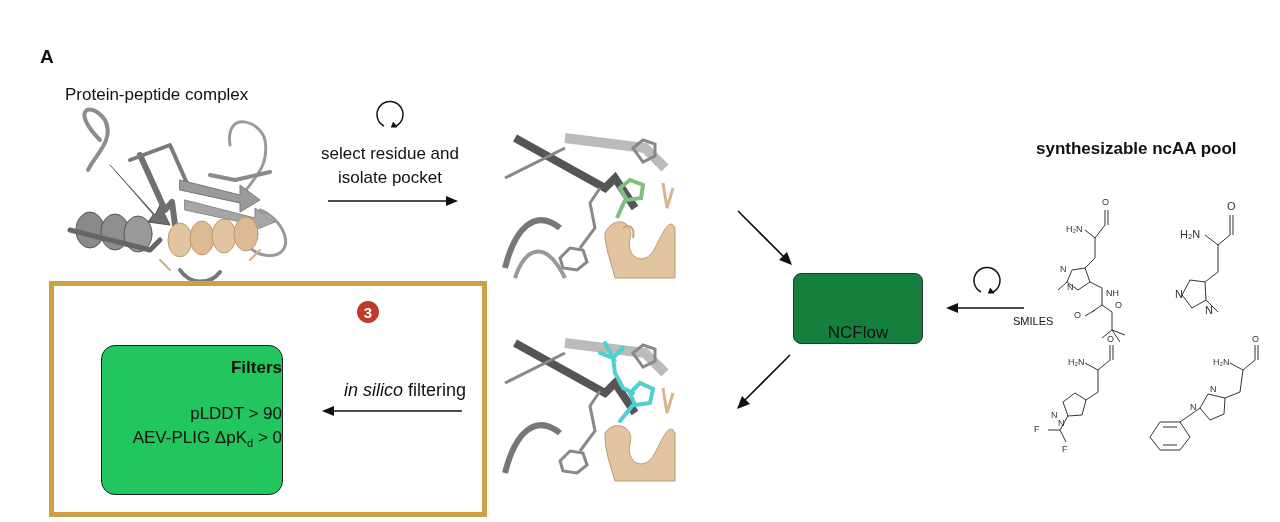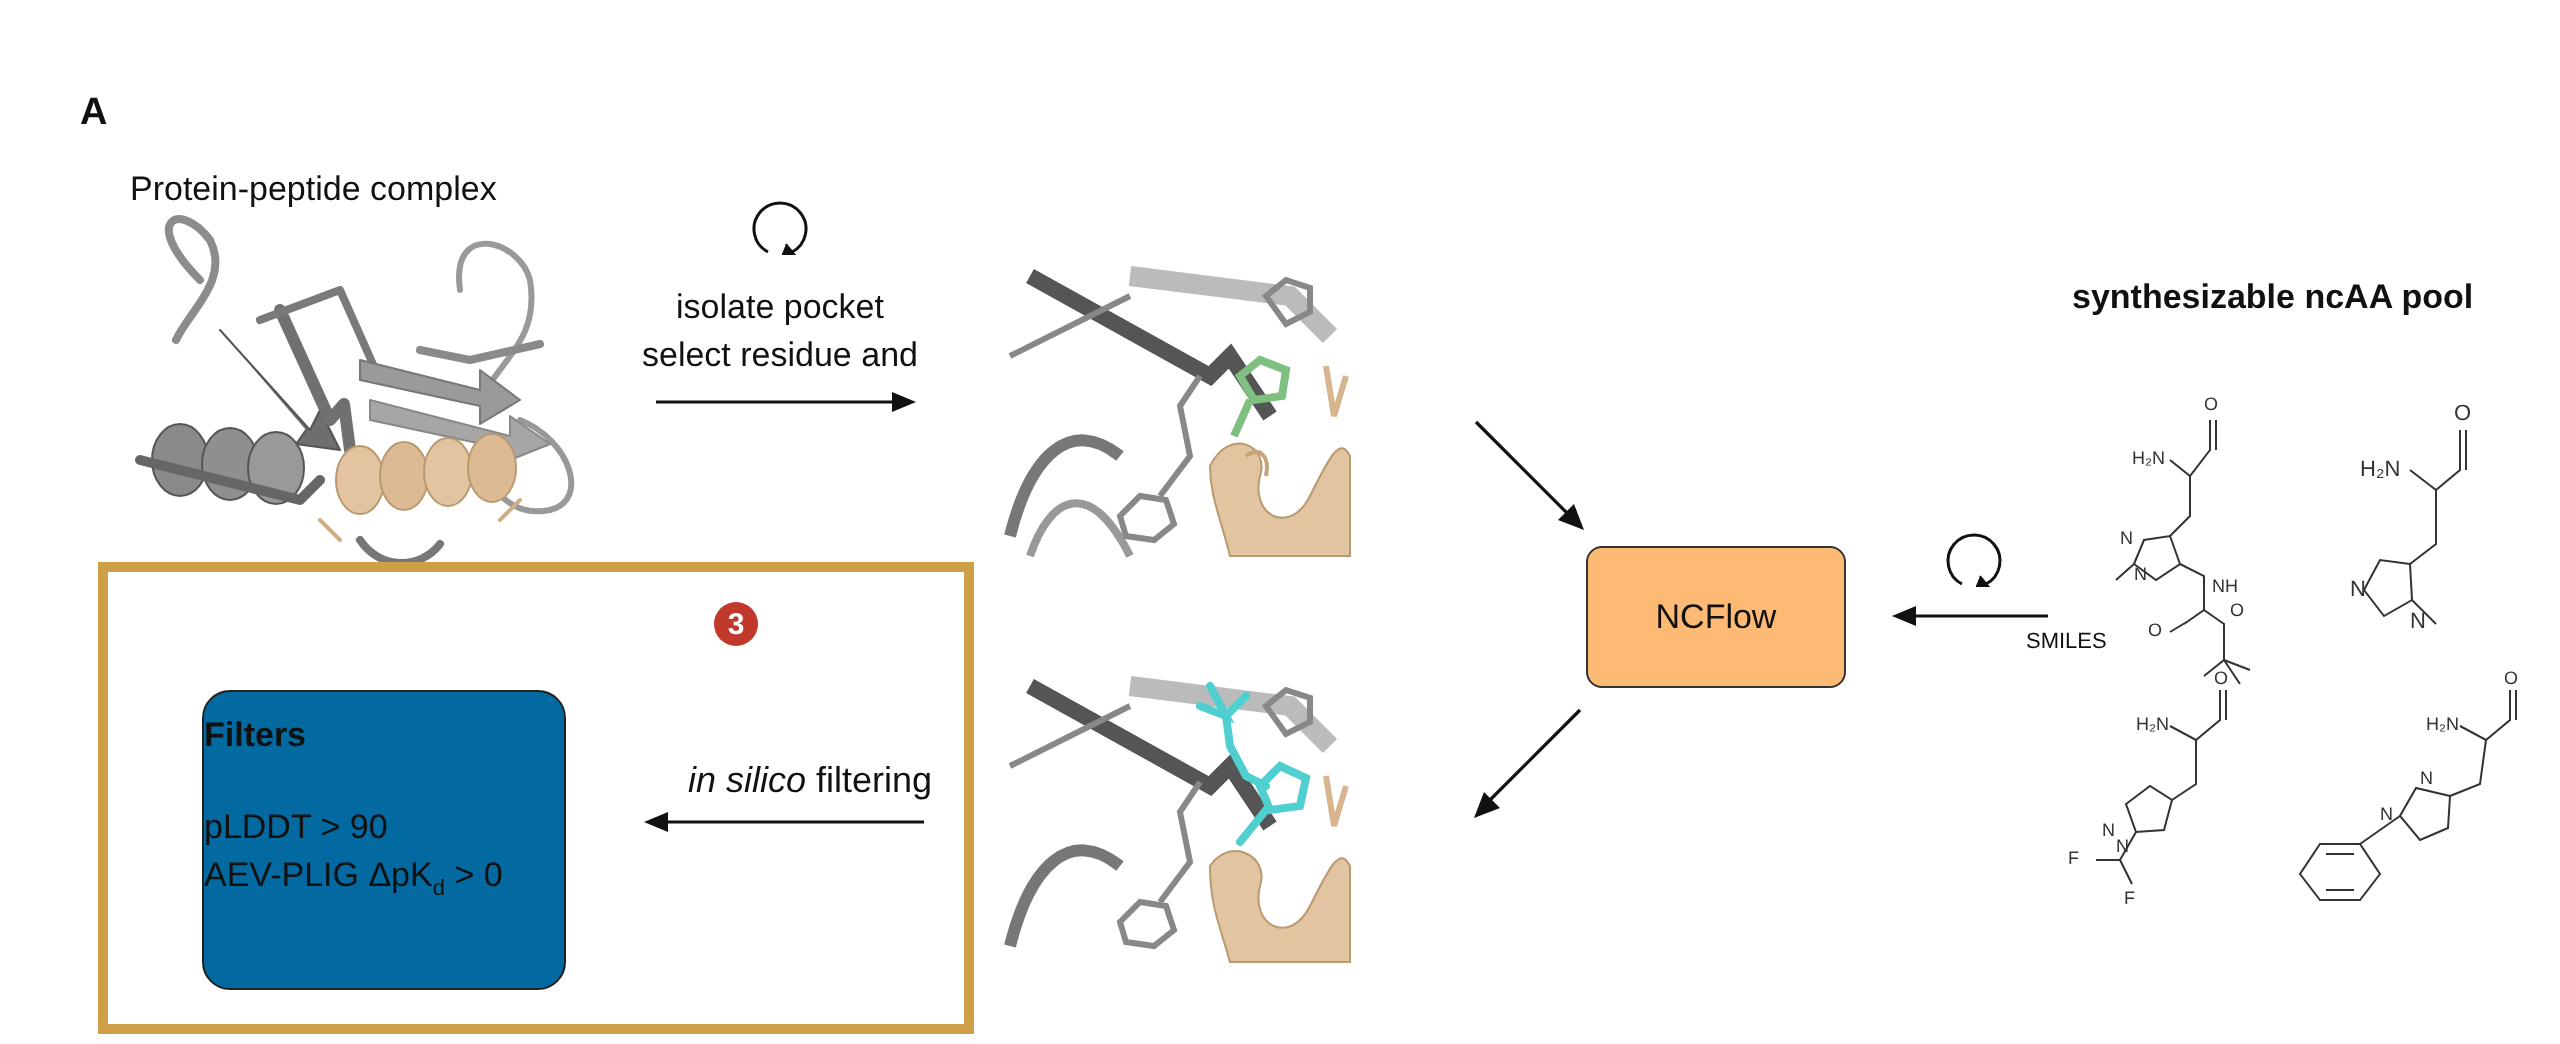--- a/index.html
+++ b/index.html
@@ -5,26 +5,26 @@
   html, body { margin:0; padding:0; background:#ffffff; }
   body { width:1280px; height:522px; position:relative; overflow:hidden;
          font-family:"Liberation Sans", "DejaVu Sans", sans-serif; color:#111; }
   .abs { position:absolute; }
   .panel-letter { left:40px; top:46px; font-weight:bold; font-size:19px; }
   .section-title { font-size:17px; color:#111; white-space:nowrap; }
   .center-text { text-align:center; font-size:17px; line-height:24px; }
   .filter-frame { left:49px; top:281px; width:428px; height:226px;
                   border:5px solid #cf9f48; box-sizing:content-box; }
   .filters-box { left:101px; top:345px; width:180px; height:148px;
-                 background:#0369a1; border:1.5px solid #222; border-radius:14px;
-                 text-align:left; font-size:17px; line-height:24px; }
+                 background:#22c55e; border:1.5px solid #222; border-radius:14px;
+                 text-align:right; font-size:17px; line-height:24px; }
   .filters-title { font-weight:bold; margin-top:10px; margin-bottom:22px; }
   .ncflow-box { left:793px; top:273px; width:128px; height:69px;
-                background:#fdba74; border:1.5px solid #333; border-radius:8px;
-                display:flex; align-items:center; justify-content:center; font-size:17px; }
+                background:#15803d; border:1.5px solid #333; border-radius:8px;
+                display:flex; align-items:flex-end; justify-content:center; font-size:17px; }
   .badge { left:357px; top:301px; width:22px; height:22px; border-radius:50%;
            background:#c0392b; color:#fff; font-weight:bold; font-size:15px;
            display:flex; align-items:center; justify-content:center; }
   svg { position:absolute; overflow:visible; }
   .mol-label { font-family:"Liberation Sans", sans-serif; font-size:9px; fill:#333; }
 </style>
 </head>
 <body>
 
 <div class="abs panel-letter">A</div>
@@ -59,22 +59,22 @@
 
     <path d="M120 170 C130 185, 150 185, 160 172" stroke="#777" stroke-width="4"></path>
   </g>
 </svg>
 
 <svg style="left:374px;top:96px;" width="32" height="34" viewBox="0 0 32 34">
   <path d="M10 30 A13 13 0 1 1 22 30" fill="none" stroke="#111" stroke-width="1.5"></path>
   <path d="M19 26 L23 31 L17 31" fill="#111" stroke="#111" stroke-width="1"></path>
 </svg>
 <div class="abs center-text" style="left:305px;top:142px;width:170px;">
+  <div>select residue and</div>
   <div>isolate pocket</div>
-  <div>select residue and</div>
 </div>
 <svg style="left:328px;top:194px;" width="132" height="14" viewBox="0 0 132 14">
   <line x1="0" y1="7" x2="120" y2="7" stroke="#111" stroke-width="1.6"></line>
   <path d="M118 2 L130 7 L118 12 Z" fill="#111"></path>
 </svg>
 
 <svg style="left:505px;top:128px;" width="170" height="150" viewBox="0 0 170 150">
   <rect x="0" y="0" width="170" height="150" fill="#ffffff"></rect>
   <path d="M10 10 L100 60 L110 50 L130 80" fill="none" stroke="#555" stroke-width="8"></path>
   <path d="M60 10 L140 20 L160 40" fill="none" stroke="#bbb" stroke-width="10"></path>

